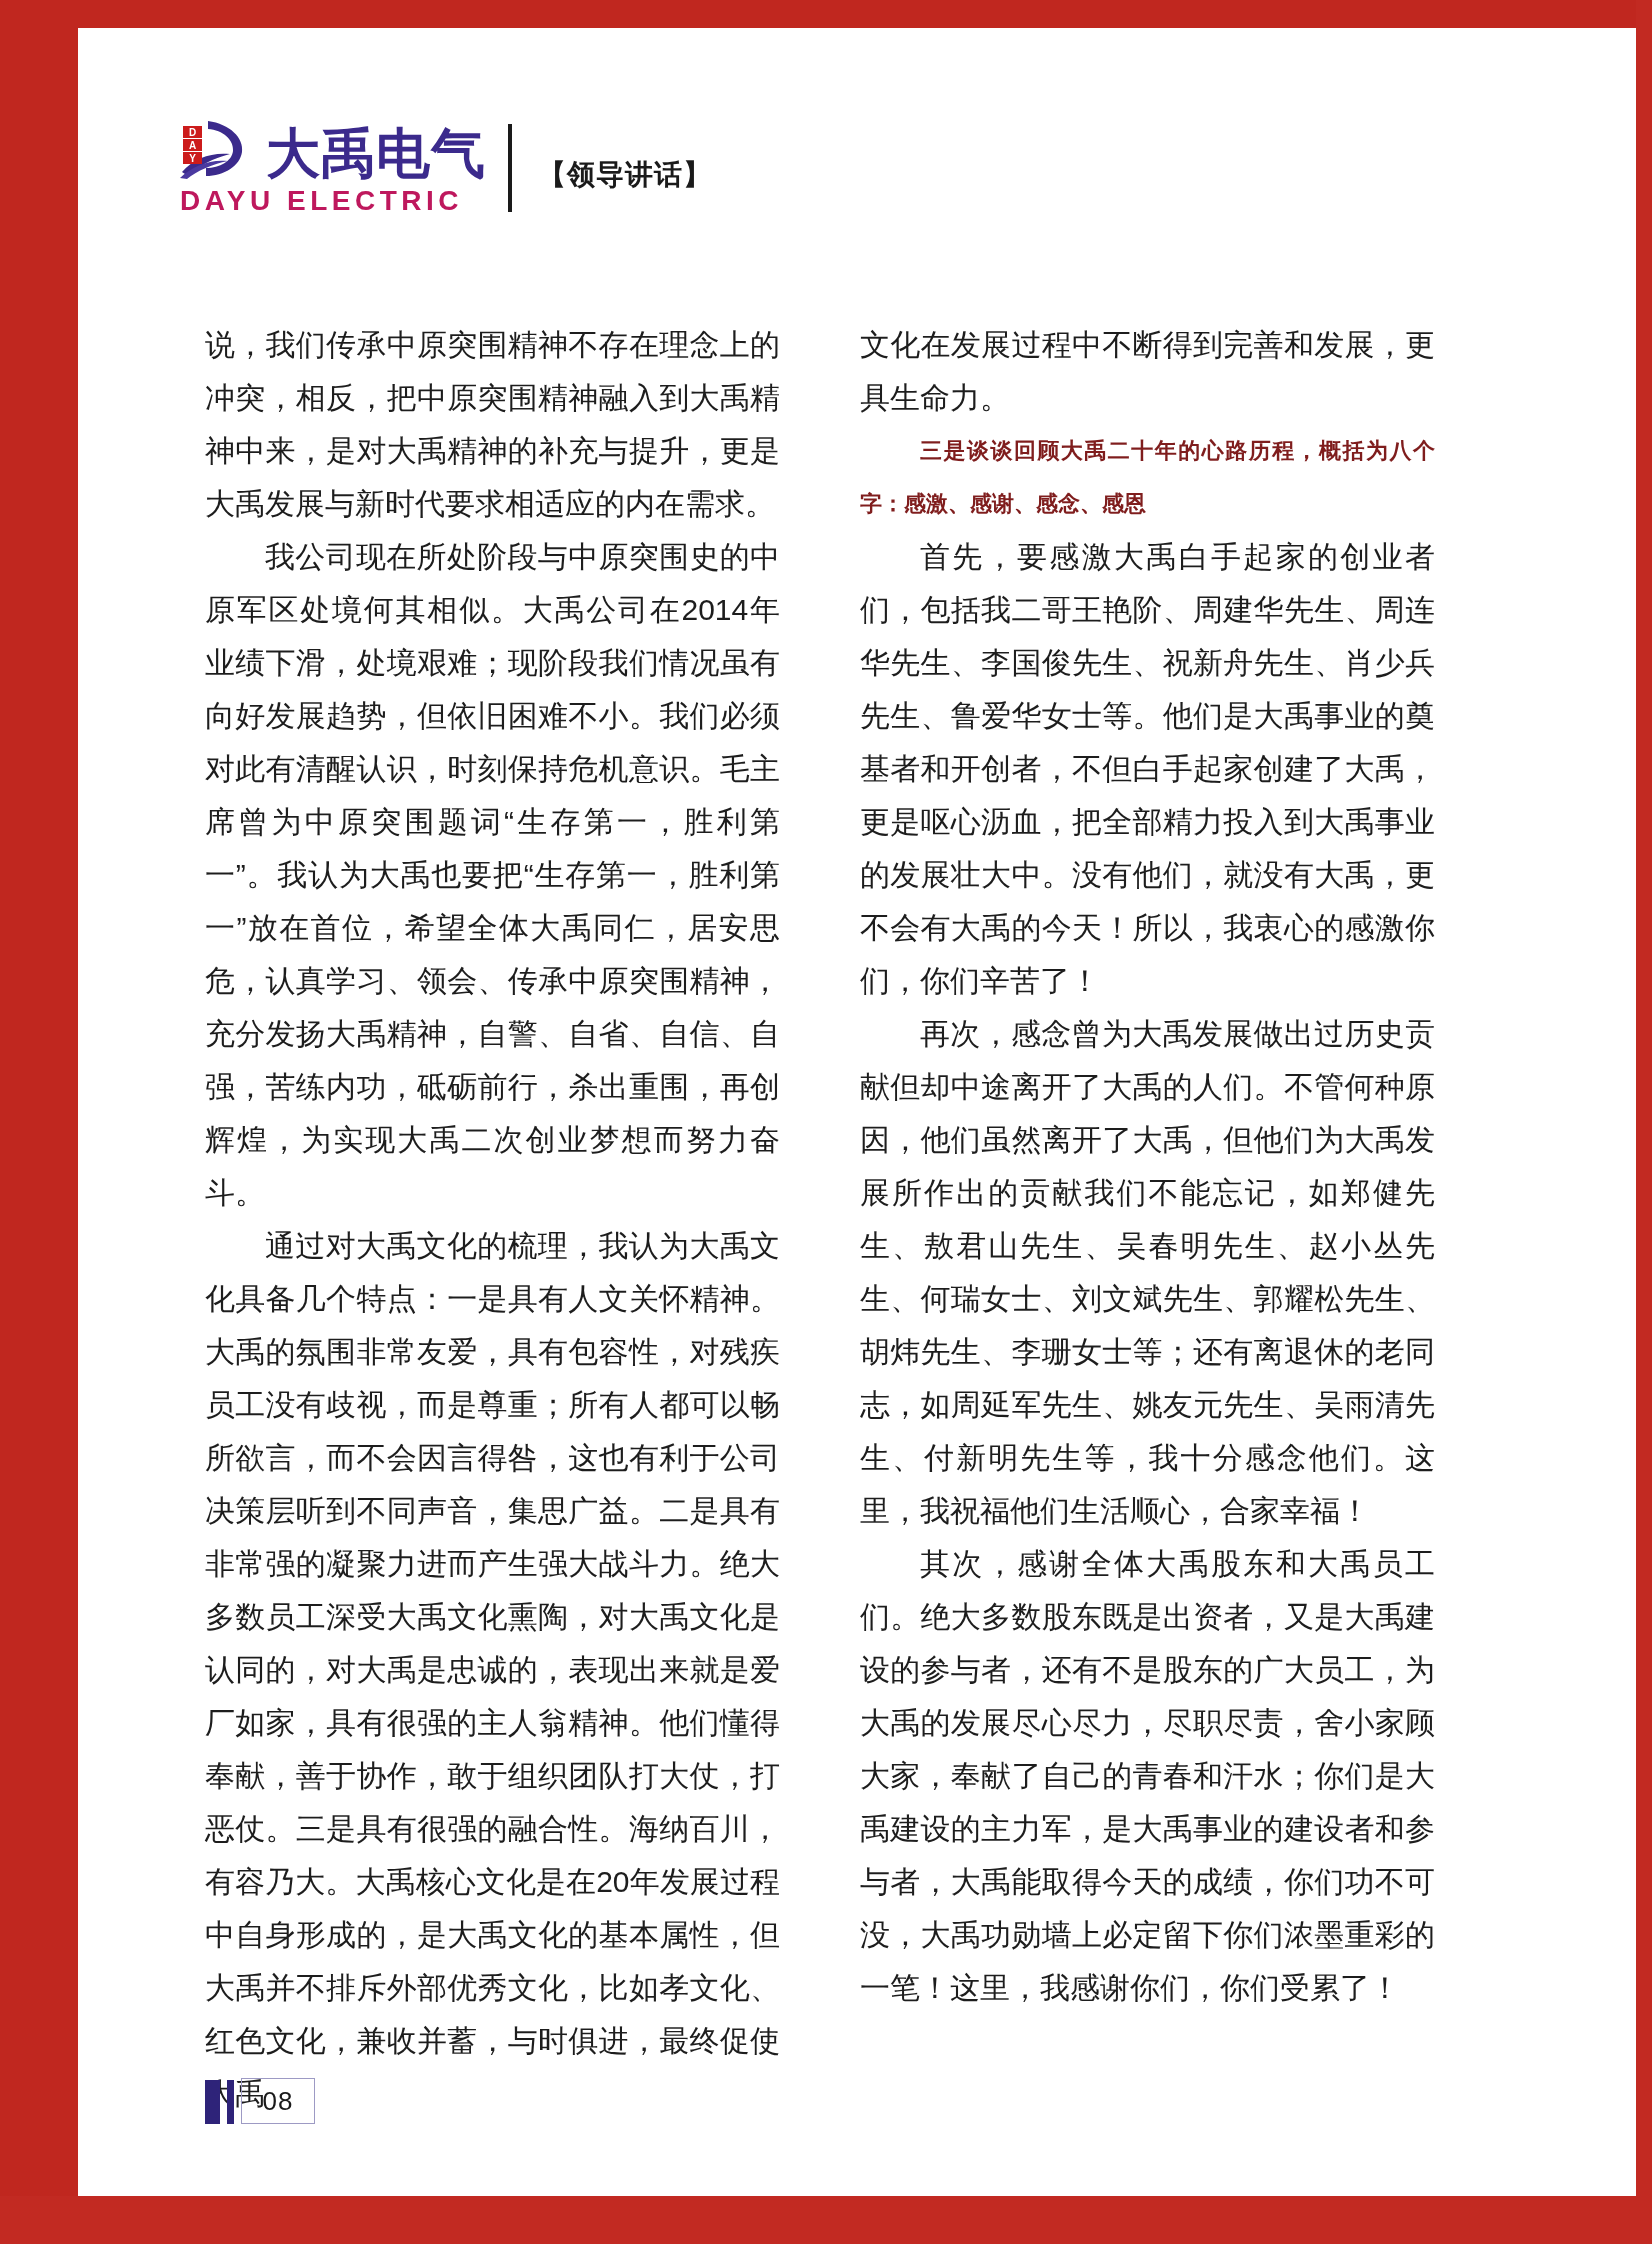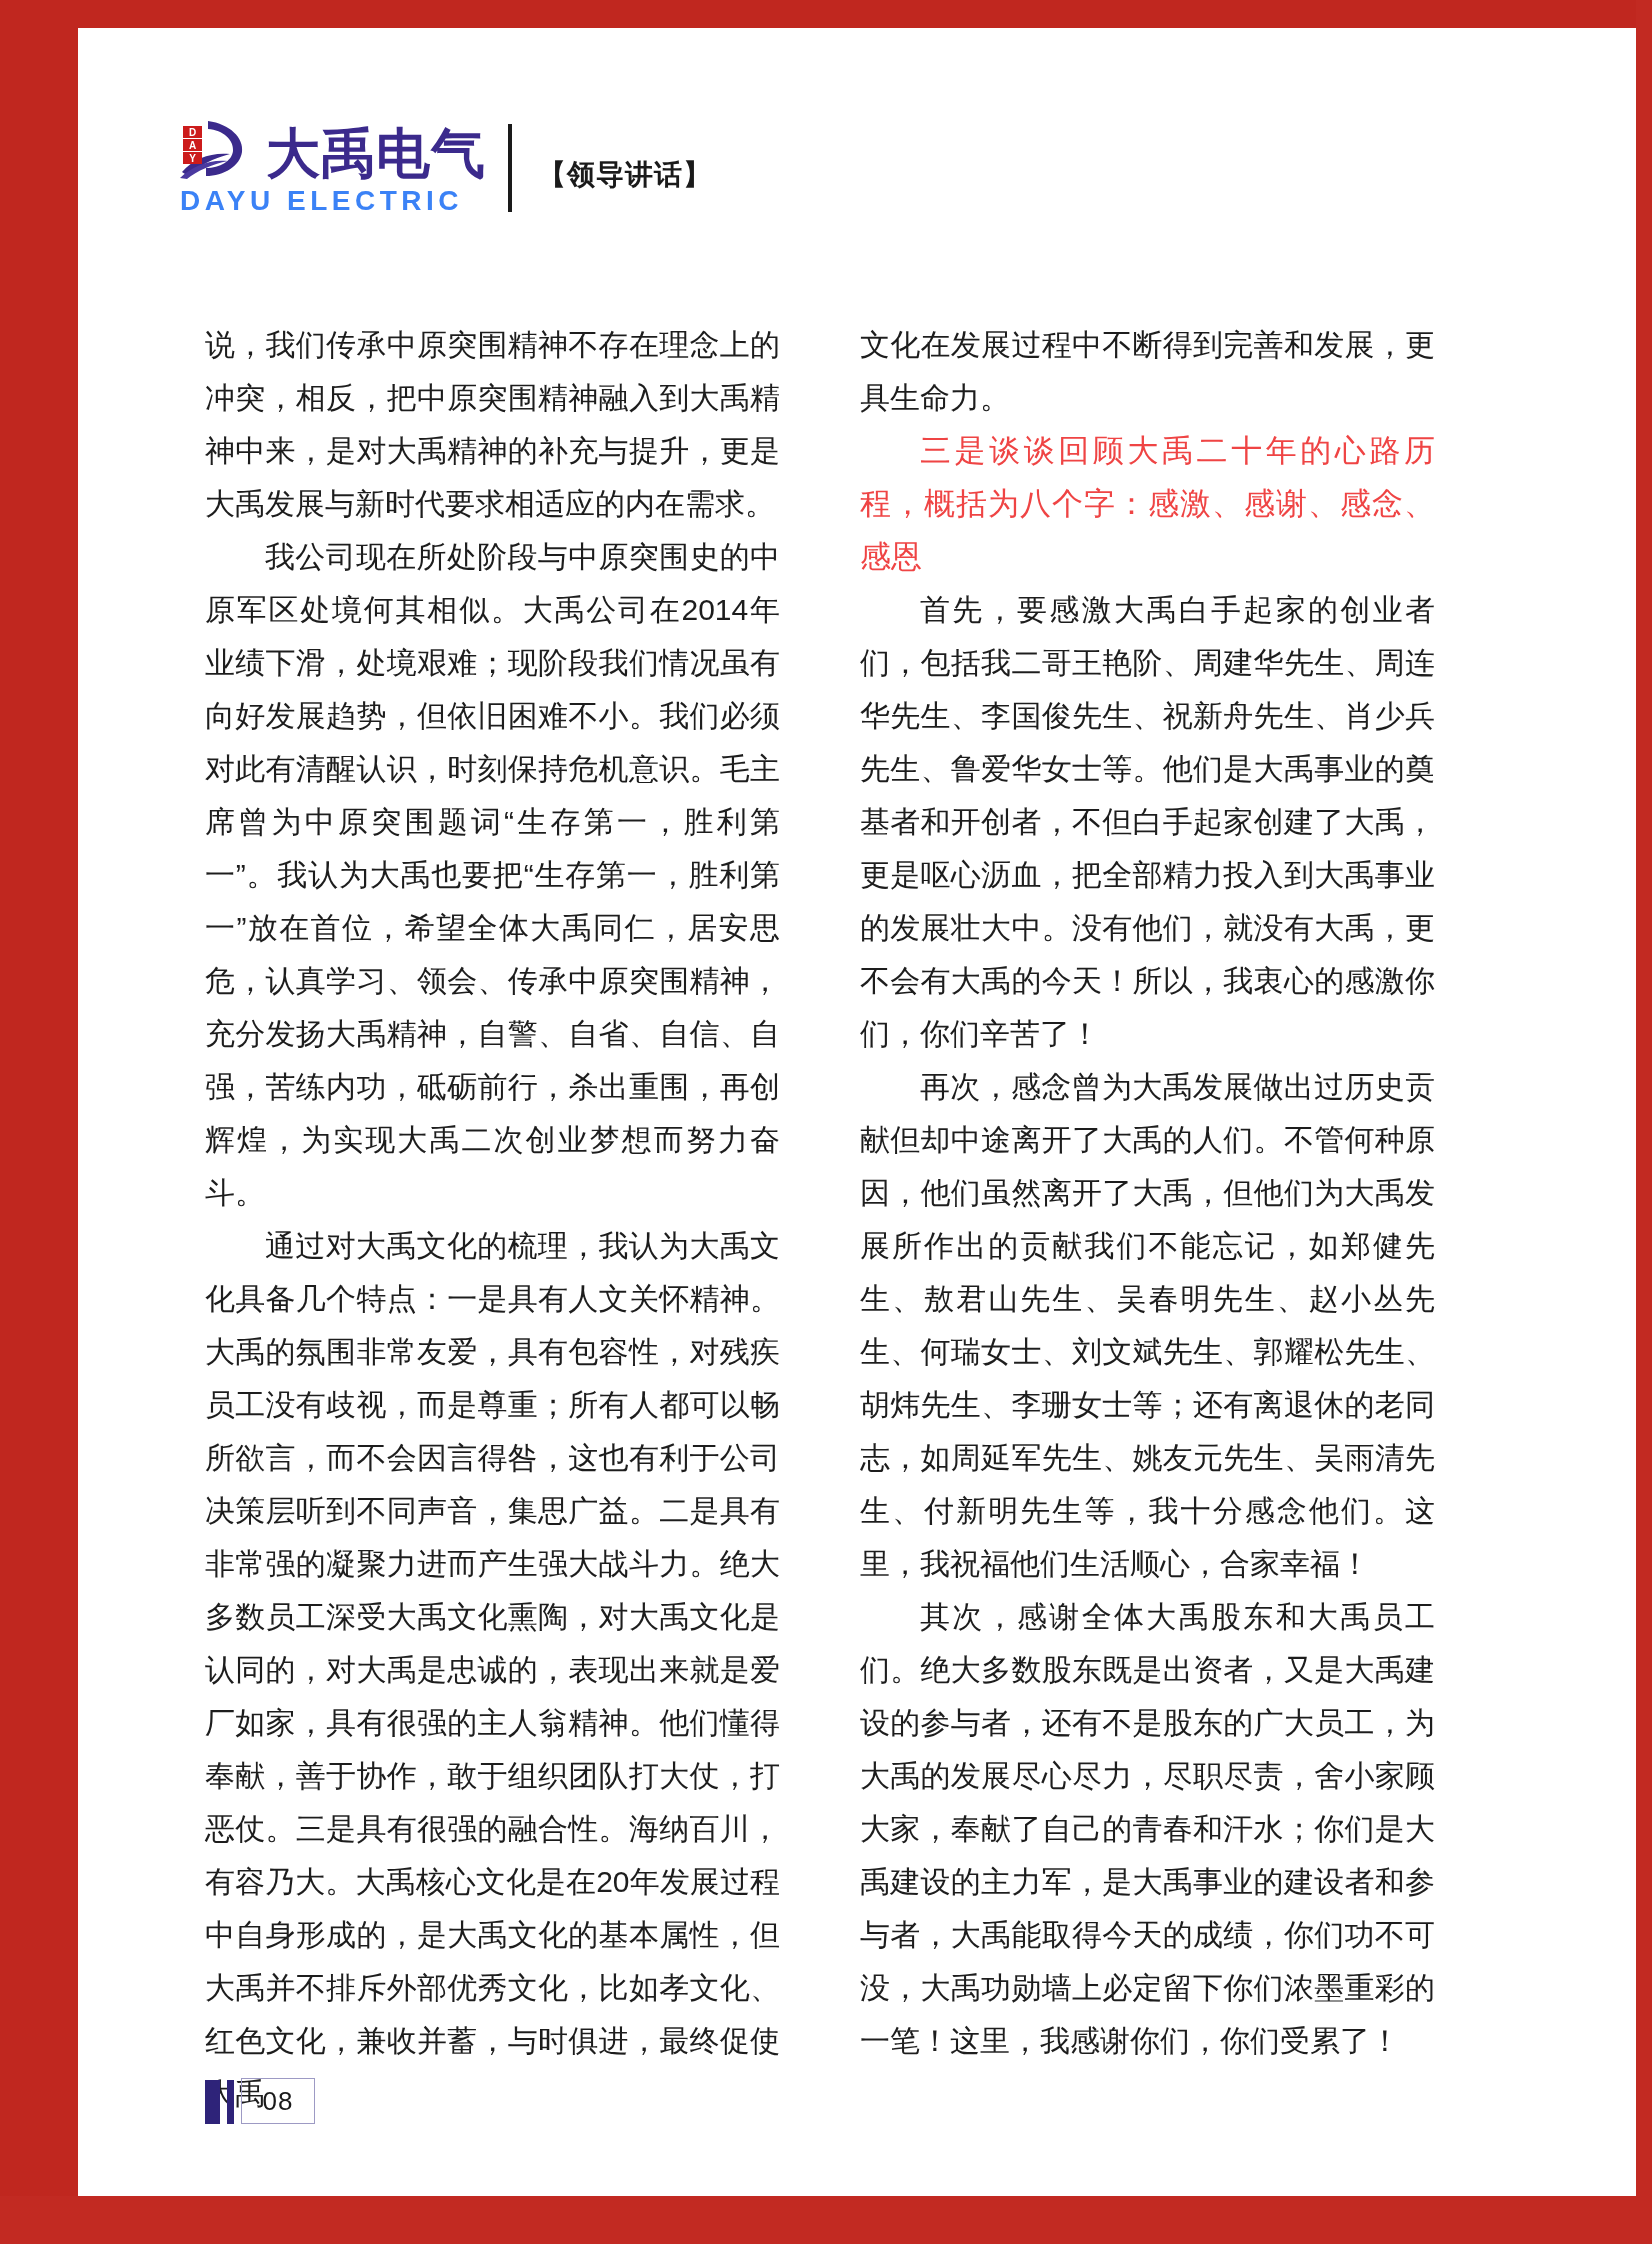--- a/index.html
+++ b/index.html
@@ -19,21 +19,21 @@
 
   
   .header{position:absolute;left:178px;top:118px;display:flex;align-items:center;}
   .logo{display:flex;flex-direction:column;align-items:flex-start;}
   .logo-row{display:flex;align-items:flex-end;}
   .logo-mark{position:relative;width:82px;height:62px;margin-right:6px;}
   .logo-cn{font-family:"Liberation Sans","DejaVu Sans",sans-serif;
            font-size:54px;font-weight:bold;color:#3b2a8c;letter-spacing:1px;
            line-height:54px;}
   .logo-en{font-family:"Liberation Sans","DejaVu Sans",sans-serif;
-           font-size:28px;font-weight:bold;color:#3b82f6;letter-spacing:4.5px;
+           font-size:28px;font-weight:bold;color:#be185d;letter-spacing:4.5px;
            margin-top:5px;margin-left:2px;}
   .divider{width:4px;height:88px;background:#1a1a1a;margin:0 26px 0 22px;align-self:center;}
   .sec-title{font-size:28px;font-weight:bold;color:#1a1a1a;
              font-family:"Liberation Sans","DejaVu Sans",sans-serif;letter-spacing:1px;
              align-self:center;margin-top:14px;}
 
   
   .cols{position:absolute;left:205px;top:318px;width:1230px;
         display:flex;justify-content:space-between;}
   .col{width:575px;}
@@ -43,24 +43,24 @@
     font-size:30px;
     line-height:53px;
     color:#1d1d1d;
     text-align:justify;
     text-align-last:left;
     text-justify:inter-character;
     letter-spacing:0px;
   }
   p.indent{text-indent:60px;}
   p.redhead{
-    color:#ef4444;
-    font-weight:normal;
+    color:#7f1d1d;
+    font-weight:bold;
     text-indent:60px;
-    font-size:31px;
+    font-size:22px;
     line-height:53px;
   }
 
   
   .footer{position:absolute;left:205px;top:2078px;display:flex;align-items:flex-end;}
   .bar-thick{width:15px;height:44px;background:#2e2379;}
   .bar-thin{width:7px;height:44px;background:#2e2379;margin-left:7px;}
   .pgbox{margin-left:7px;width:72px;height:44px;border:1px solid #9d9ac4;
          display:flex;align-items:center;justify-content:center;}
   .pgnum{font-family:"Liberation Sans","DejaVu Sans",sans-serif;

